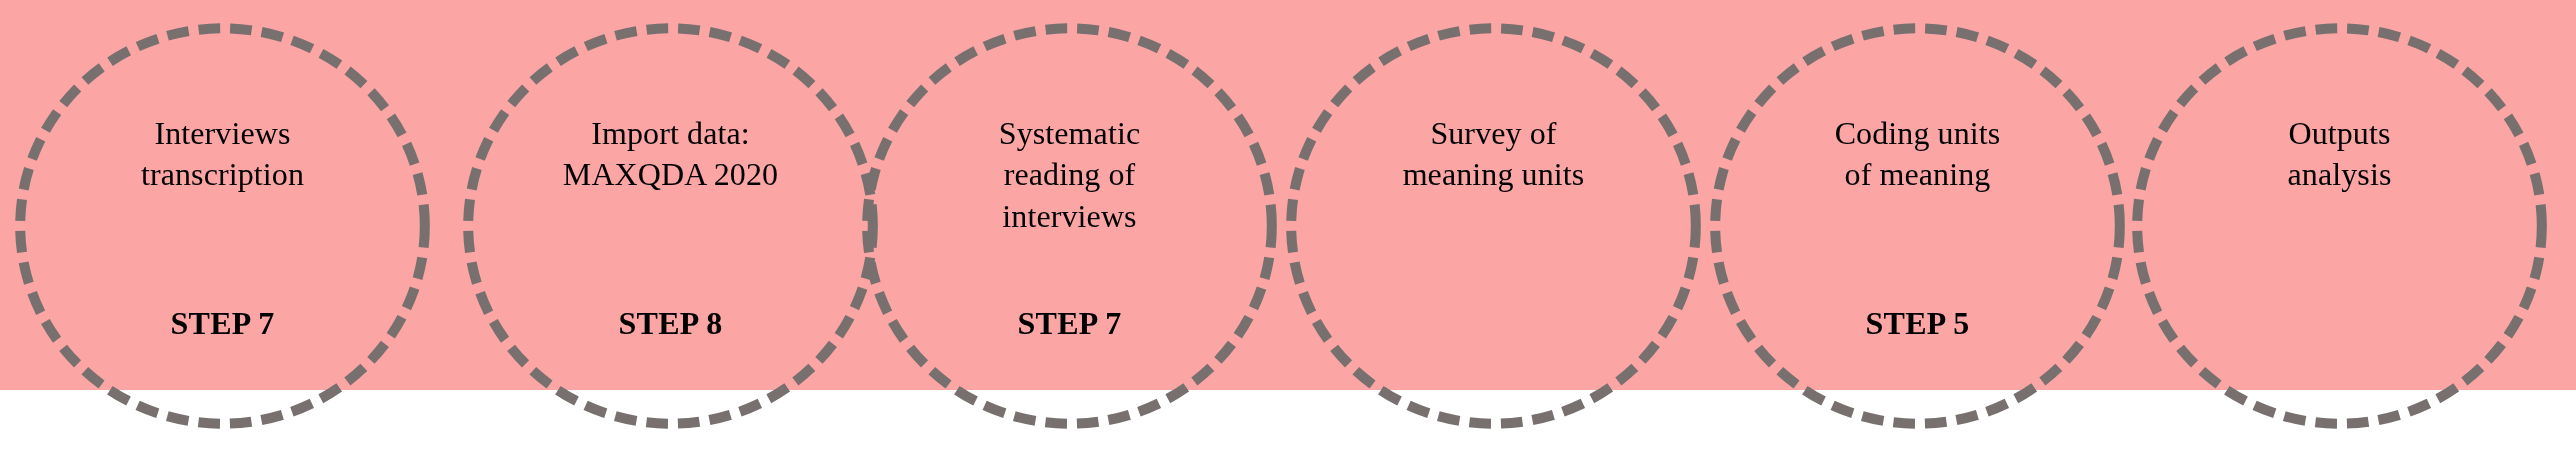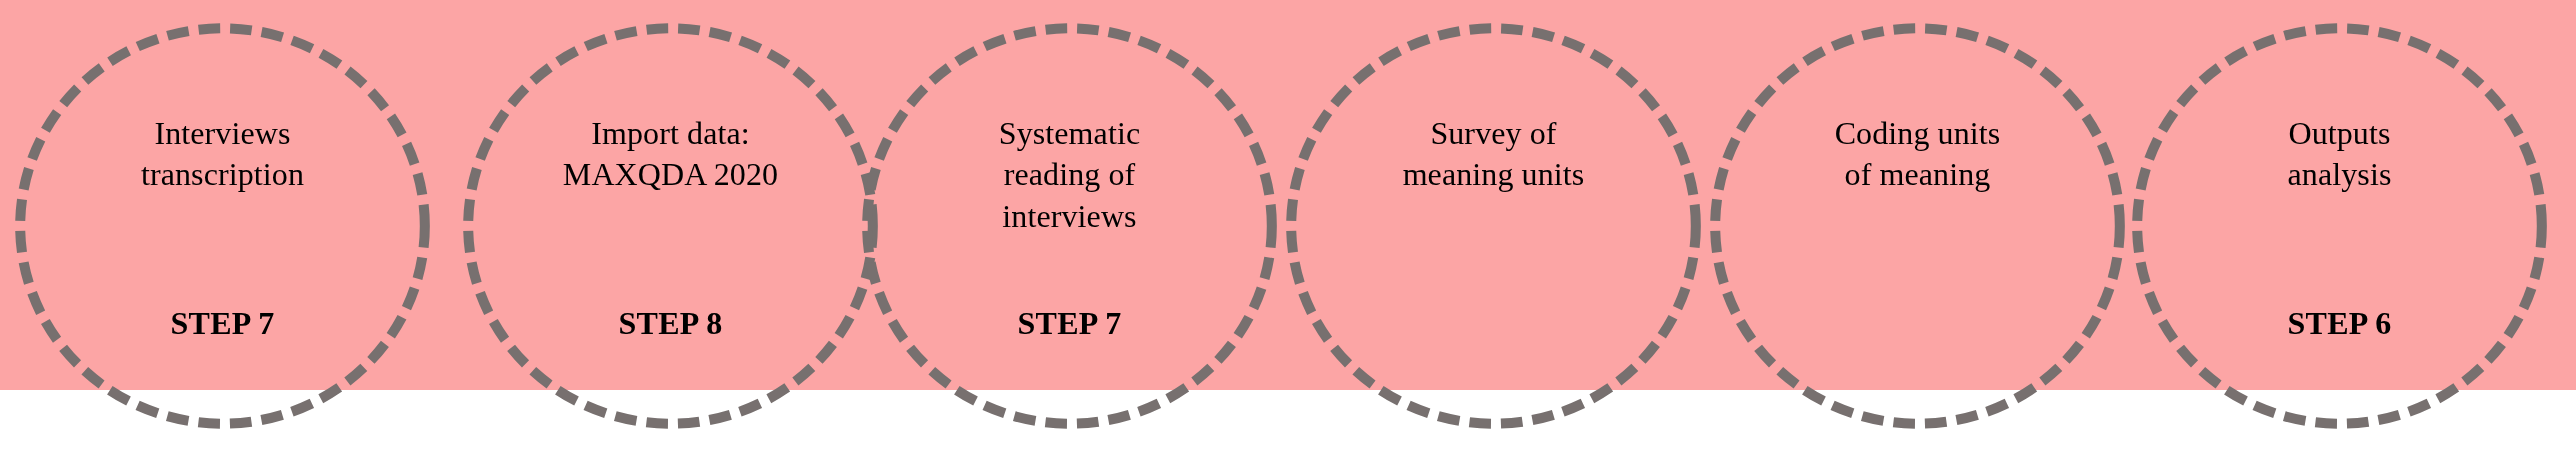--- a/index.html
+++ b/index.html
@@ -124,27 +124,27 @@
   </div>
 
   <div class="step-node pos-4">
     <svg class="step-ring" viewBox="0 0 540 528" aria-hidden="true">
       <ellipse cx="270" cy="264" rx="262" ry="256" stroke="#77706f" stroke-width="13" stroke-dasharray="28 13" fill="none"></ellipse>
     </svg>
     <div class="step-content">
       <div class="step-label">Coding units
 of meaning</div>
     </div>
+    <div class="step-number">STEP 5</div>
   </div>
 
   <div class="step-node pos-5">
     <svg class="step-ring" viewBox="0 0 540 528" aria-hidden="true">
       <ellipse cx="270" cy="264" rx="262" ry="256" stroke="#77706f" stroke-width="13" stroke-dasharray="28 13" fill="none"></ellipse>
     </svg>
     <div class="step-content">
       <div class="step-label">Outputs
 analysis</div>
     </div>
-    <div class="step-number">STEP 6</div>
   </div>
 
 </div>
 
 
 </body></html>

